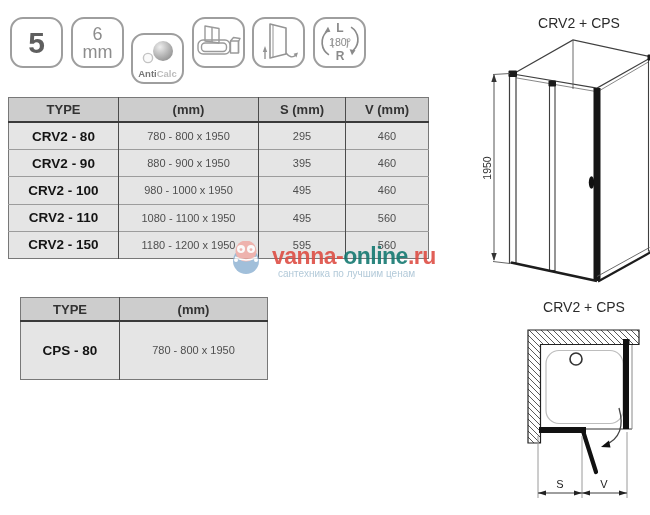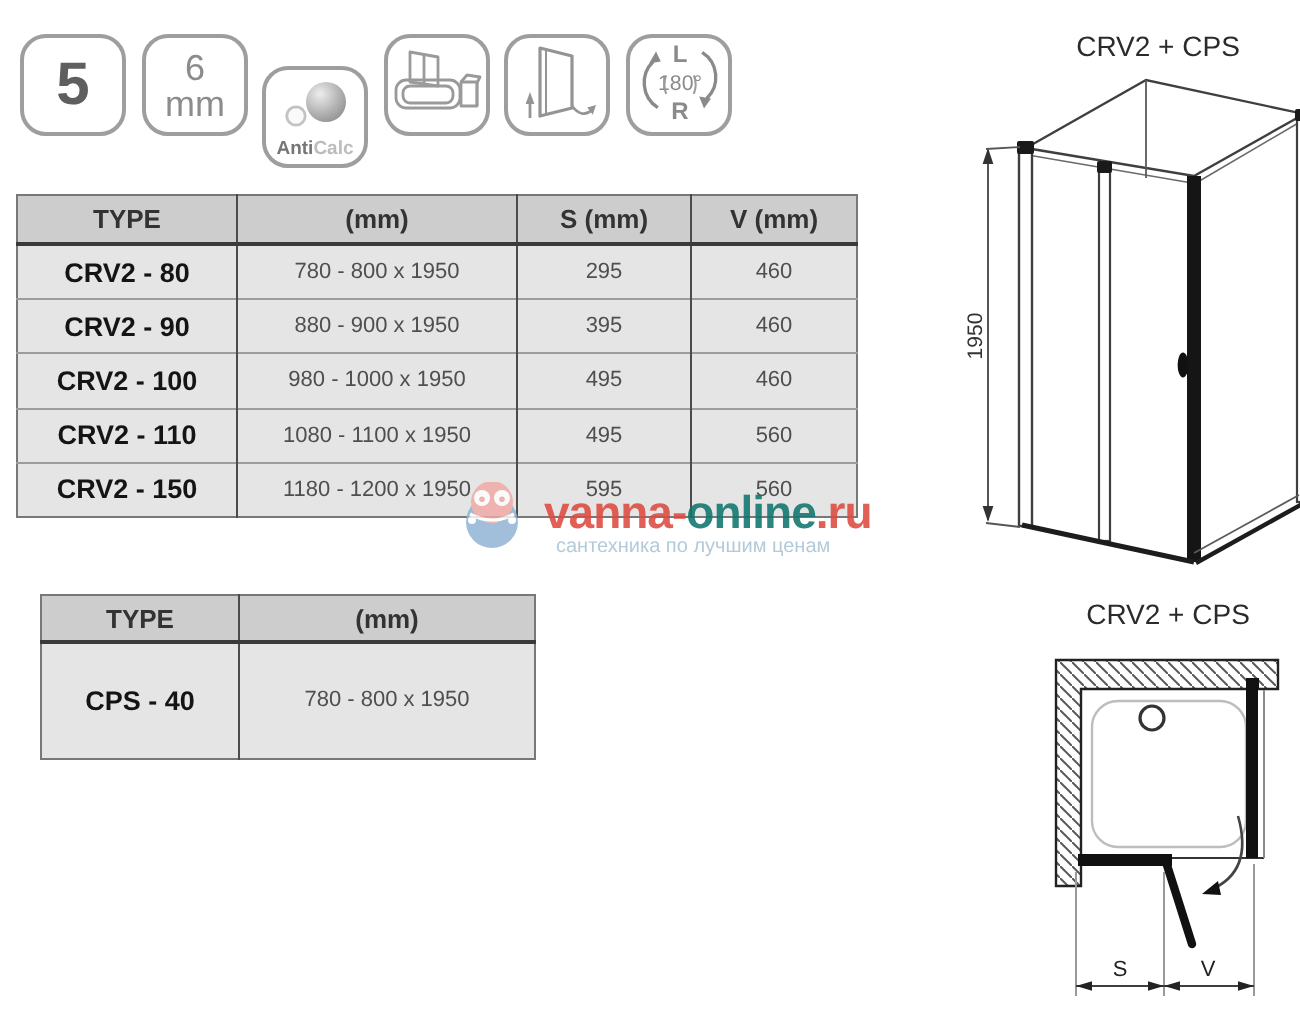--- a/index.html
+++ b/index.html
@@ -176,21 +176,21 @@
         <col style="width:148px">
       </colgroup>
     <thead>
       <tr>
         <th>TYPE</th>
         <th>(mm)</th>
       </tr>
     </thead>
     <tbody>
         <tr>
-          <td>CPS - 40</td>
+          <td>CPS - 80</td>
           <td>780 - 800 x 1950</td>
         </tr>
       </tbody>
   </table>
 
   <div class="watermark">
     <span class="wm-logo">
       <svg width="32" height="34" viewBox="0 0 32 34">
         <circle cx="16" cy="20" r="13" fill="#8db1d2"></circle>
         <circle cx="16" cy="10" r="10.5" fill="#f0a9a2"></circle>

